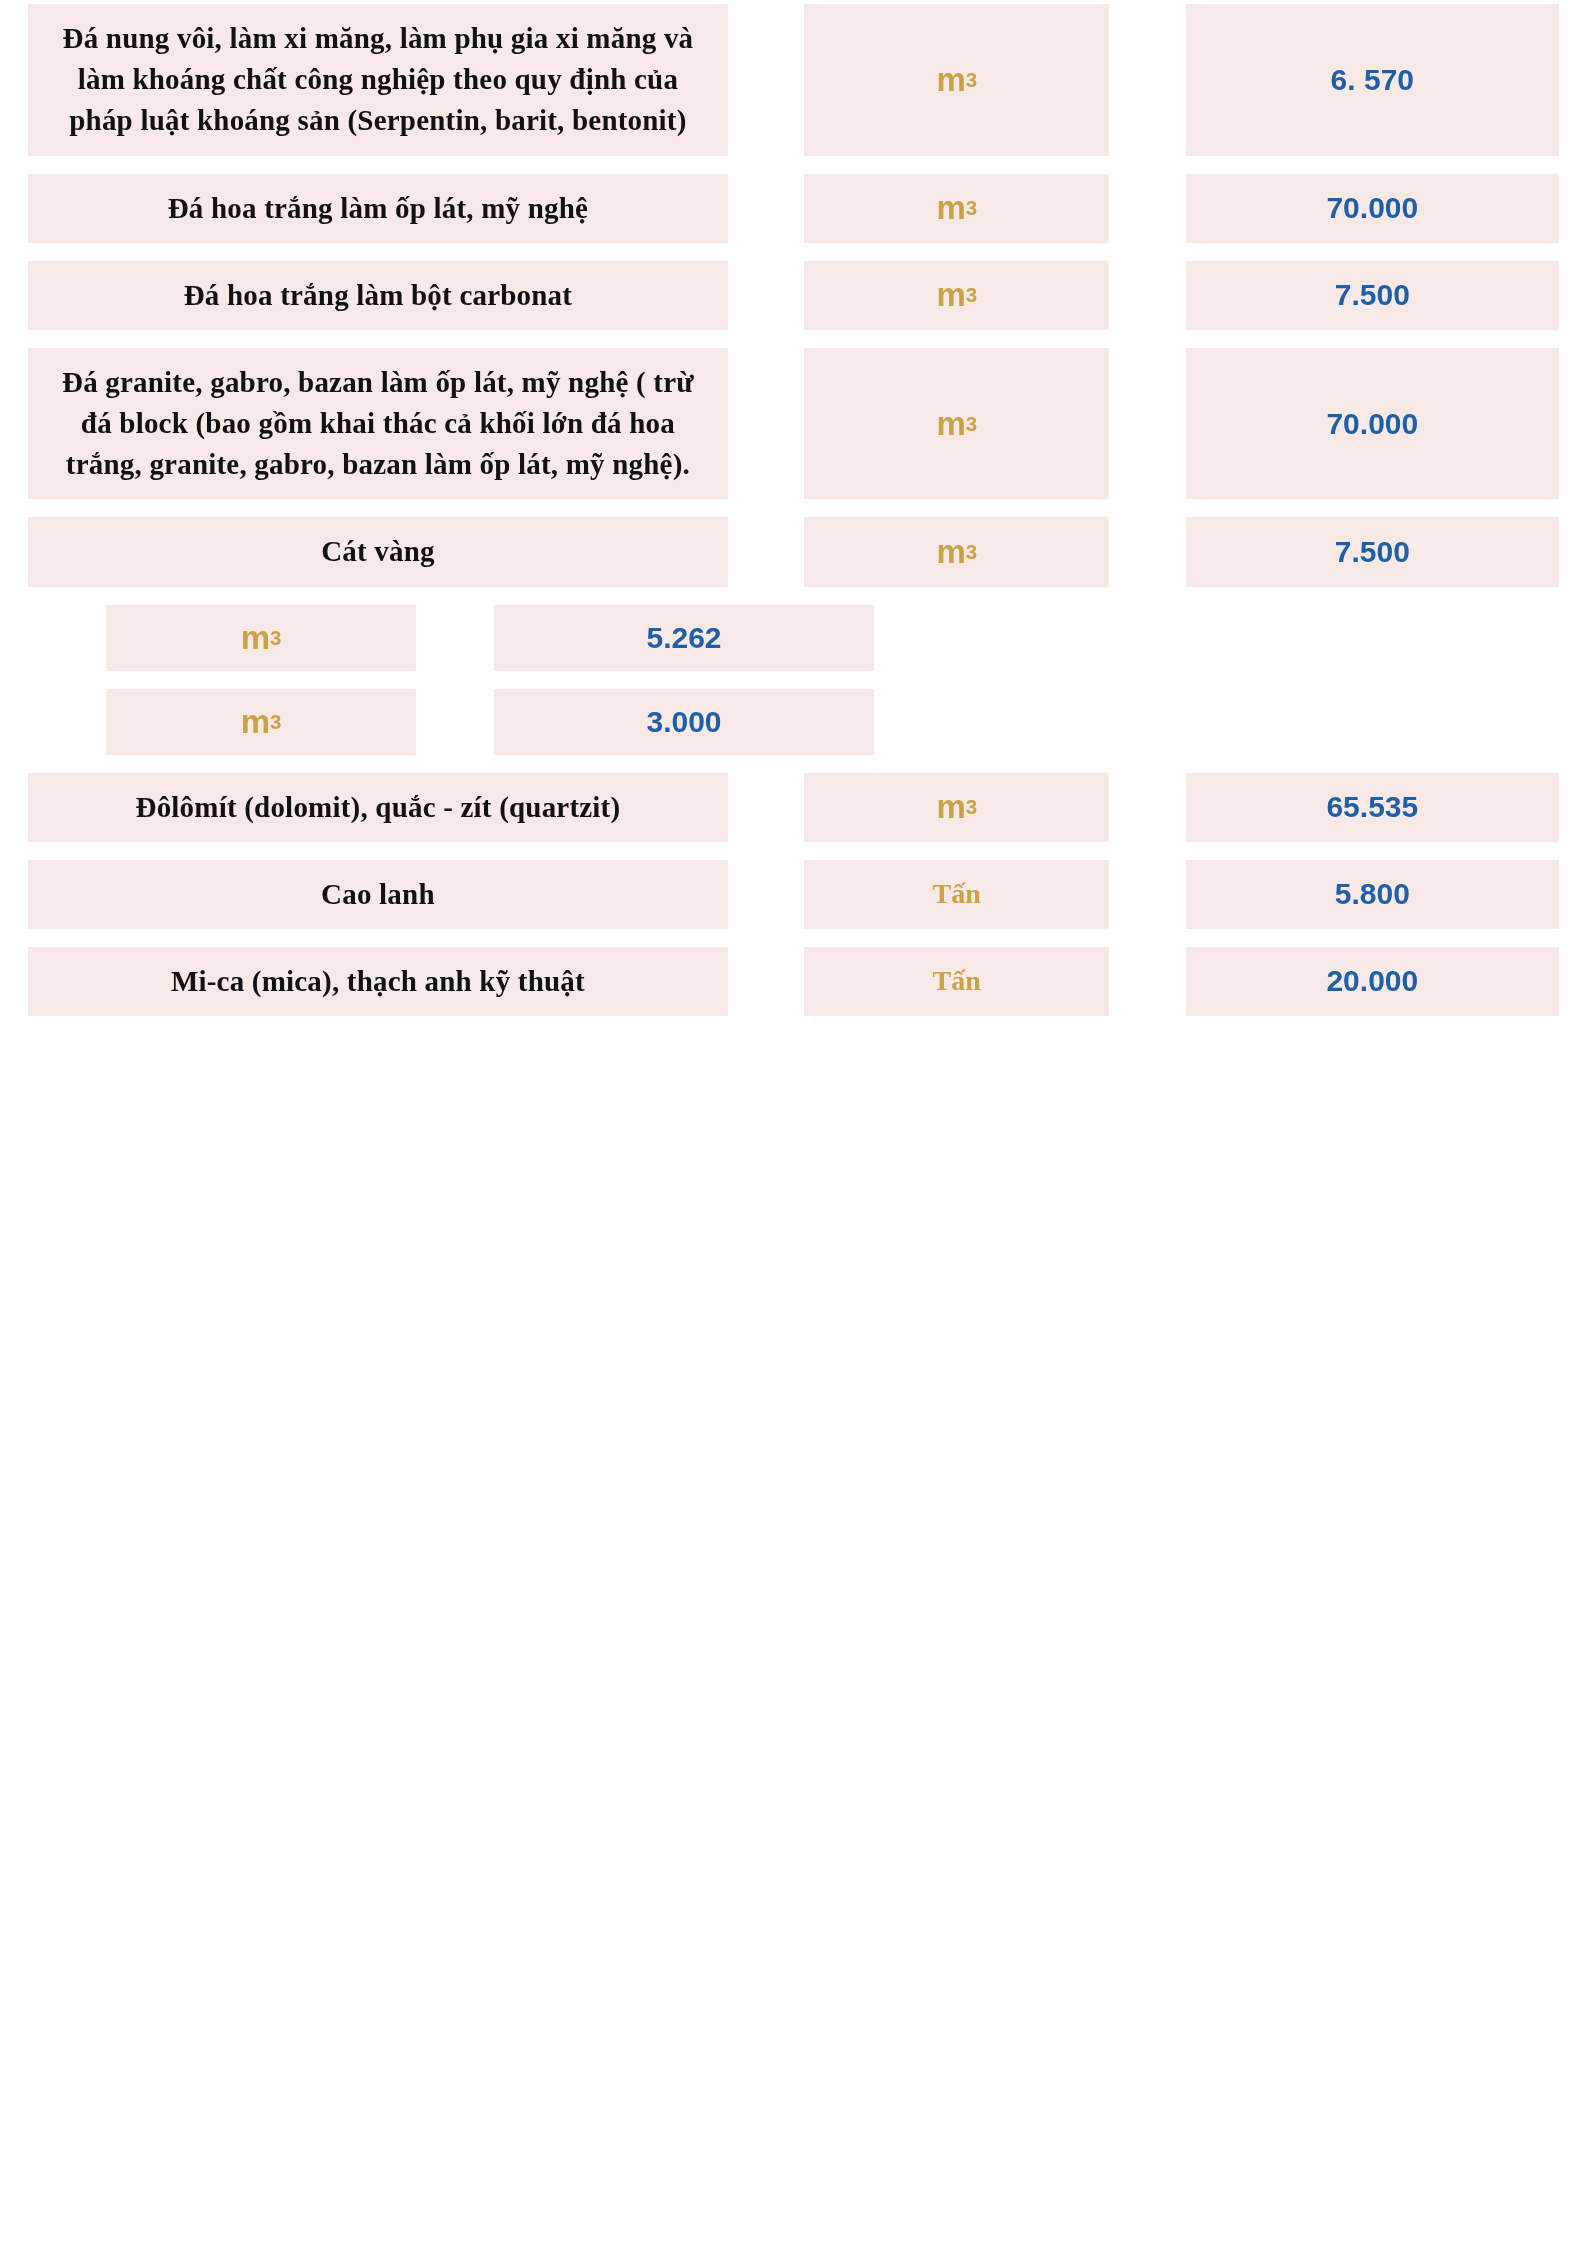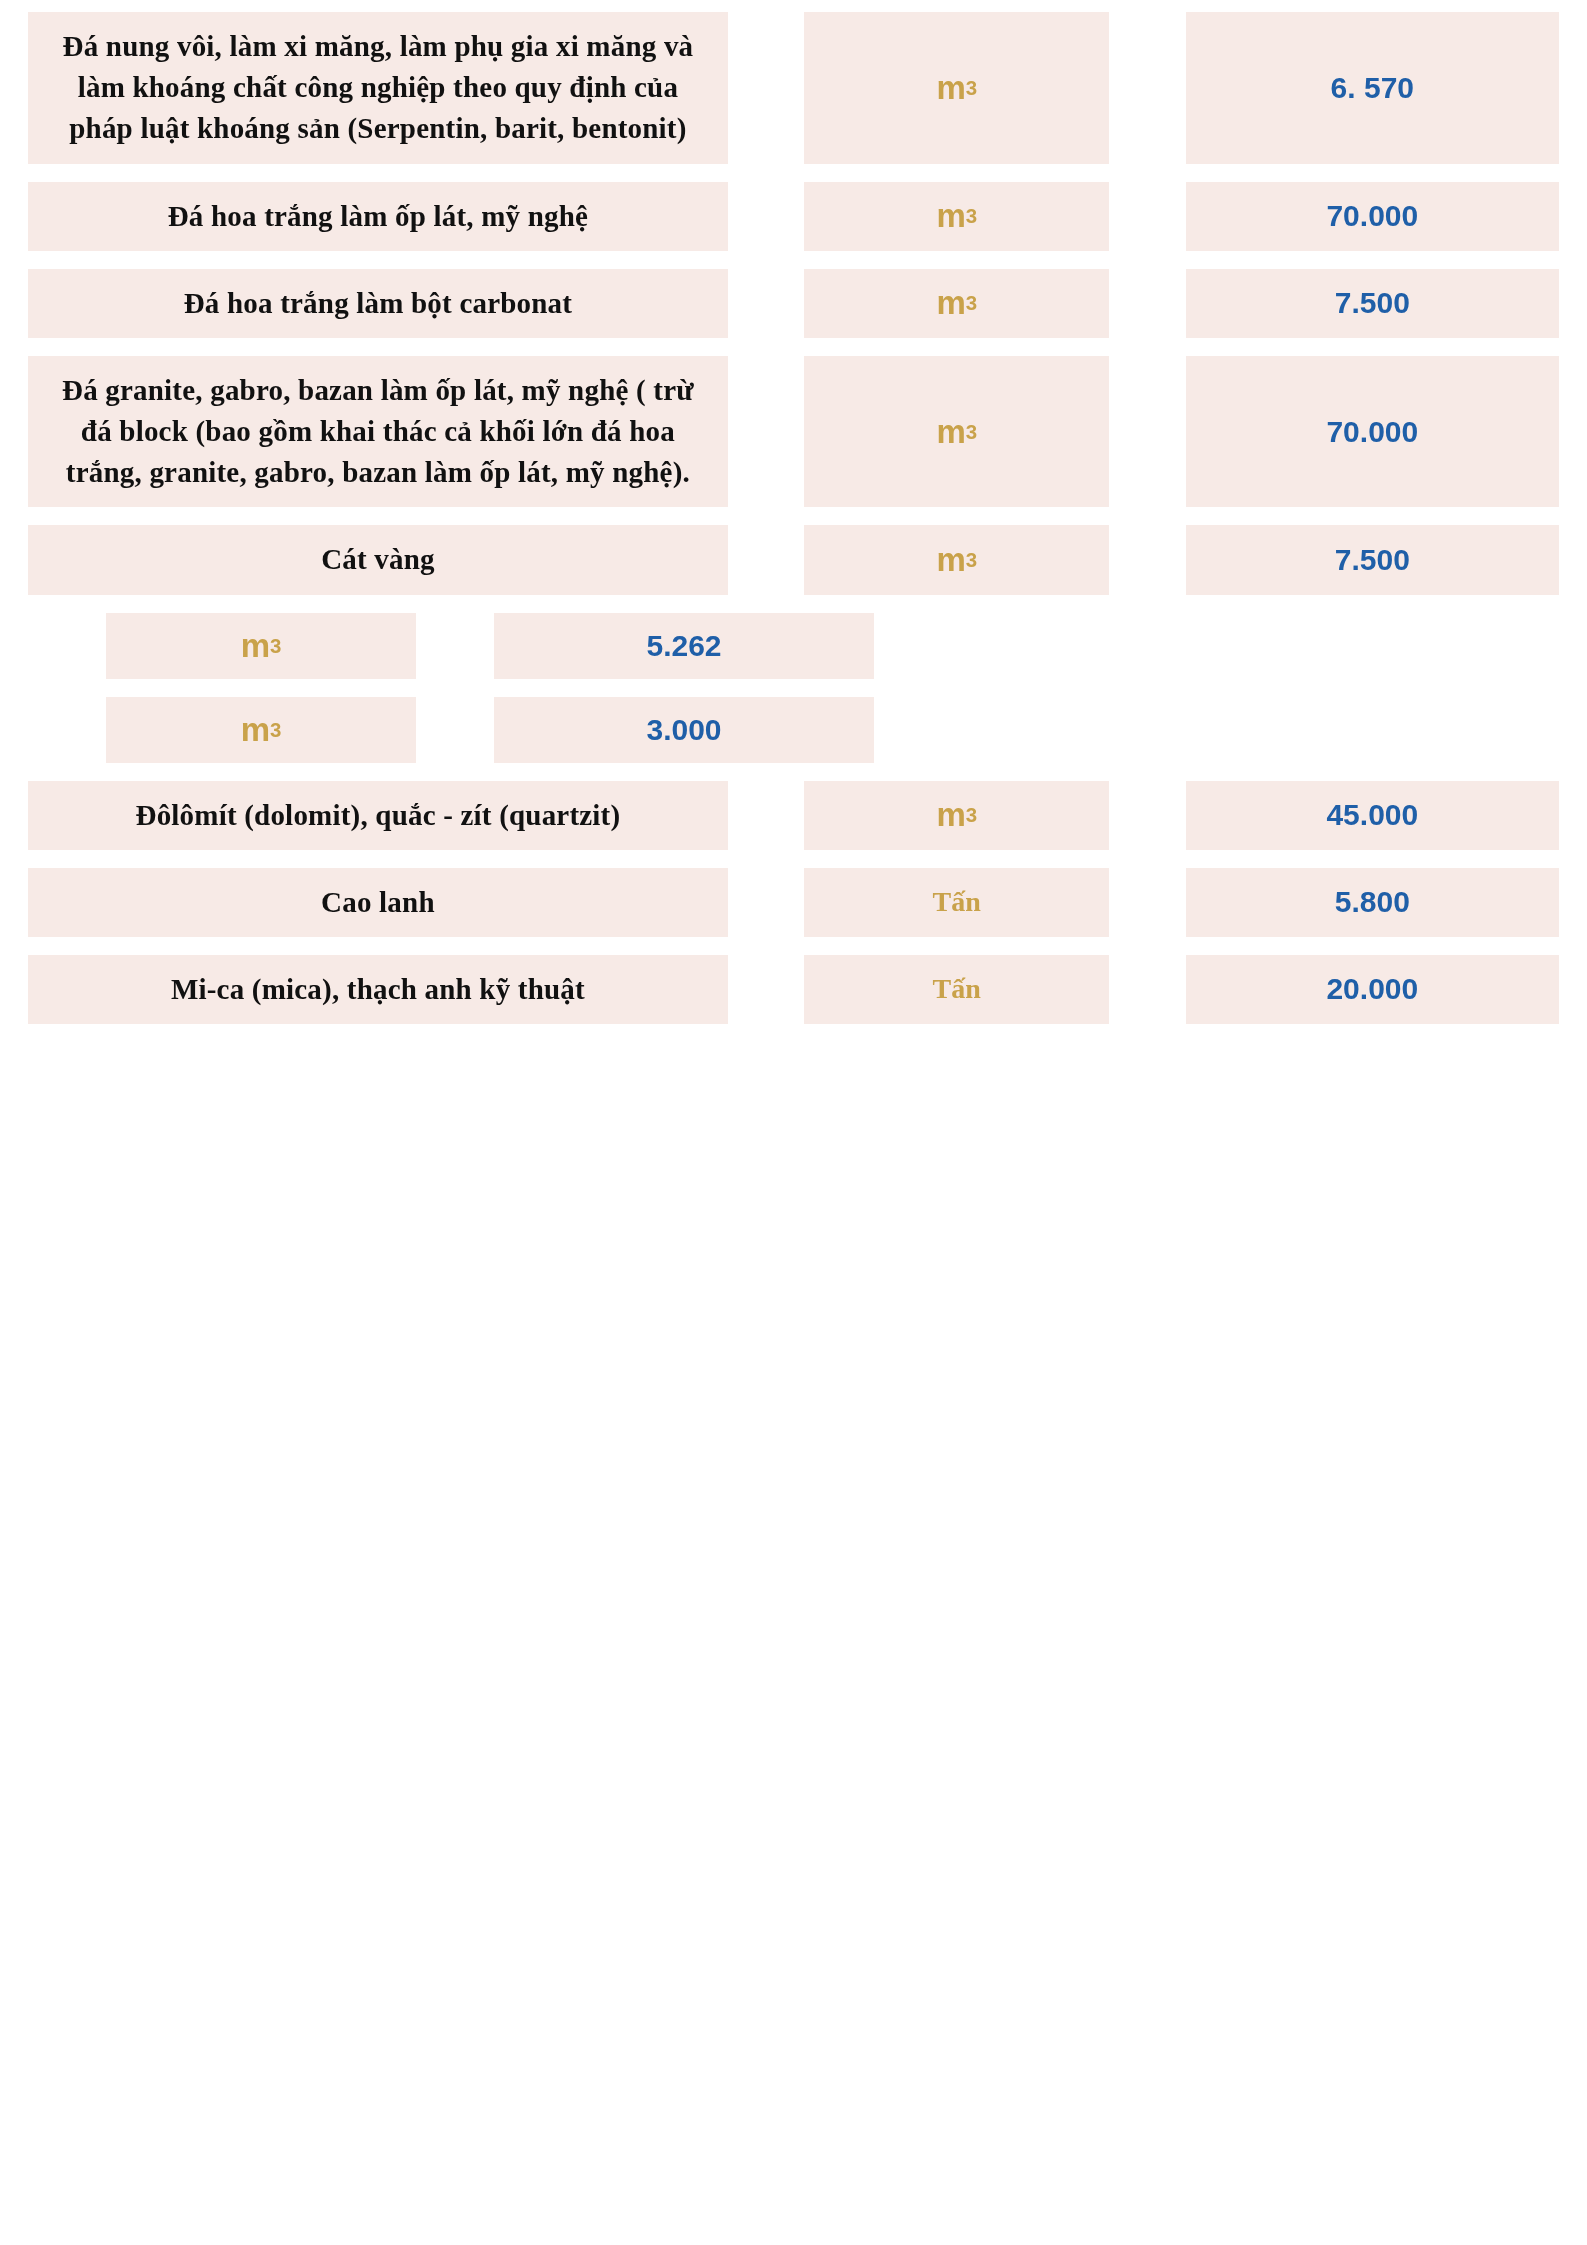--- a/index.html
+++ b/index.html
@@ -8,21 +8,21 @@
     background: #ffffff;
   }
   body {
     width: 1587px;
     min-height: 2245px;
     font-family: "Liberation Serif", "DejaVu Serif", serif;
   }
   .table {
     width: 1587px;
     box-sizing: border-box;
-    padding: 12px 28px;
+    padding: 4px 28px;
     display: flex;
     flex-direction: column;
     gap: 18px;
   }
   .row {
     display: flex;
     flex-direction: row;
     align-items: stretch;
     gap: 0;
   }
@@ -146,21 +146,21 @@
       <div class="cell cell-price">3.000</div>
     </div>
     <div class="row">
       <div class="cell cell-name">Đôlômít (dolomit), quắc - zít (quartzit)</div>
       <div class="gap-a"></div>
       <div class="cell cell-unit">
         <span>m</span>
         <sup>3</sup>
       </div>
       <div class="gap-b"></div>
-      <div class="cell cell-price">45.000</div>
+      <div class="cell cell-price">65.535</div>
     </div>
     <div class="row">
       <div class="cell cell-name">Cao lanh</div>
       <div class="gap-a"></div>
       <div class="cell cell-unit unit-ton">
         <span>Tấn</span>
       </div>
       <div class="gap-b"></div>
       <div class="cell cell-price">5.800</div>
     </div>

